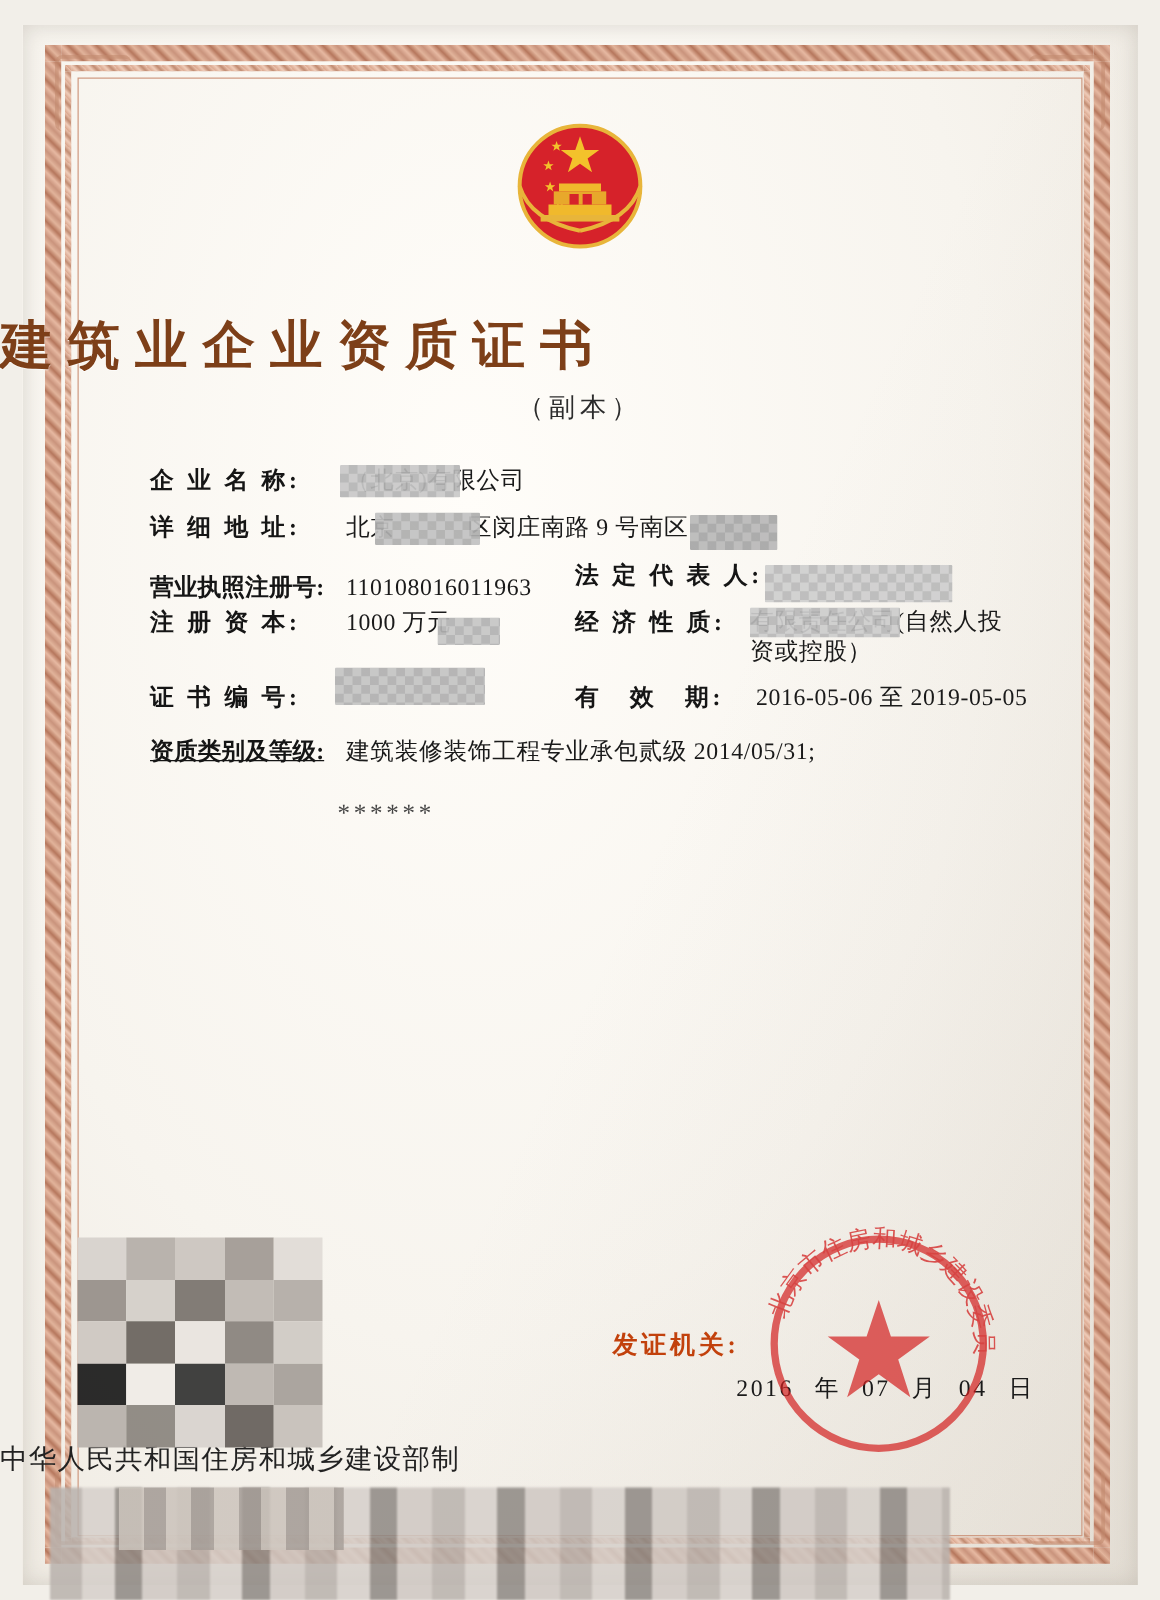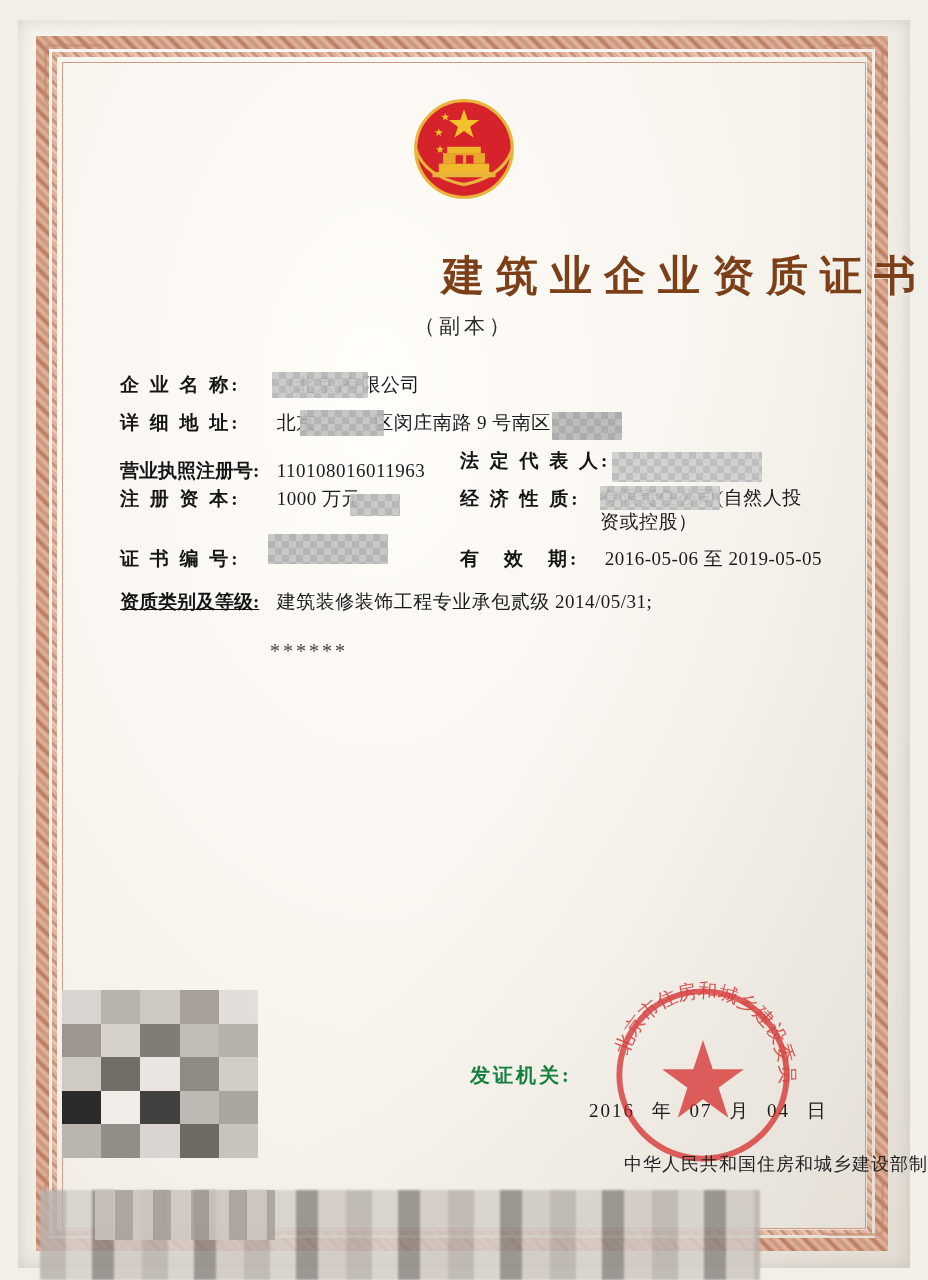--- a/index.html
+++ b/index.html
@@ -96,21 +96,21 @@
     width: 126px;
     height: 126px;
   }
 
   
   .doc-title {
     position: absolute;
     left: 0;
     right: 0;
     top: 248px;
-    text-align: right;
+    text-align: left;
     font-family: "Liberation Serif", "DejaVu Serif", serif;
     font-size: 42px;
     font-weight: bold;
     letter-spacing: 12px;
     color: #7d3f18;
     text-shadow: 0 1px 0 rgba(255,255,255,.6);
   }
   .doc-subtitle {
     position: absolute;
     left: 0;
@@ -235,42 +235,42 @@
     bottom: 40px;
     width: 180px;
     height: 50px;
     background: repeating-linear-gradient(90deg, #cfc7bf 0 20px, #a49c96 20px 38px);
     opacity:.8;
   }
 
   
   .issuer {
     position: absolute;
-    left: 470px;
+    left: 490px;
     top: 1062px;
     font-size: 20px;
     letter-spacing: 3px;
-    color: #15803d;
+    color: #c2410c;
     font-weight: 600;
   }
   .issue-date {
     position: absolute;
     left: 584px;
     top: 1098px;
     font-size: 19px;
     letter-spacing: 2px;
     color: #1a1a1a;
   }
   .issue-date span { margin: 0 5px; }
   .footer-note {
     position: absolute;
     left: 0; right: 0;
     top: 1152px;
-    text-align: right;
-    font-size: 18px;
+    text-align: left;
+    font-size: 22px;
     letter-spacing: 1px;
     color: #222;
   }
   .seal {
     position: absolute;
     left: 596px;
     top: 968px;
     width: 214px;
     height: 214px;
     opacity: .82;

